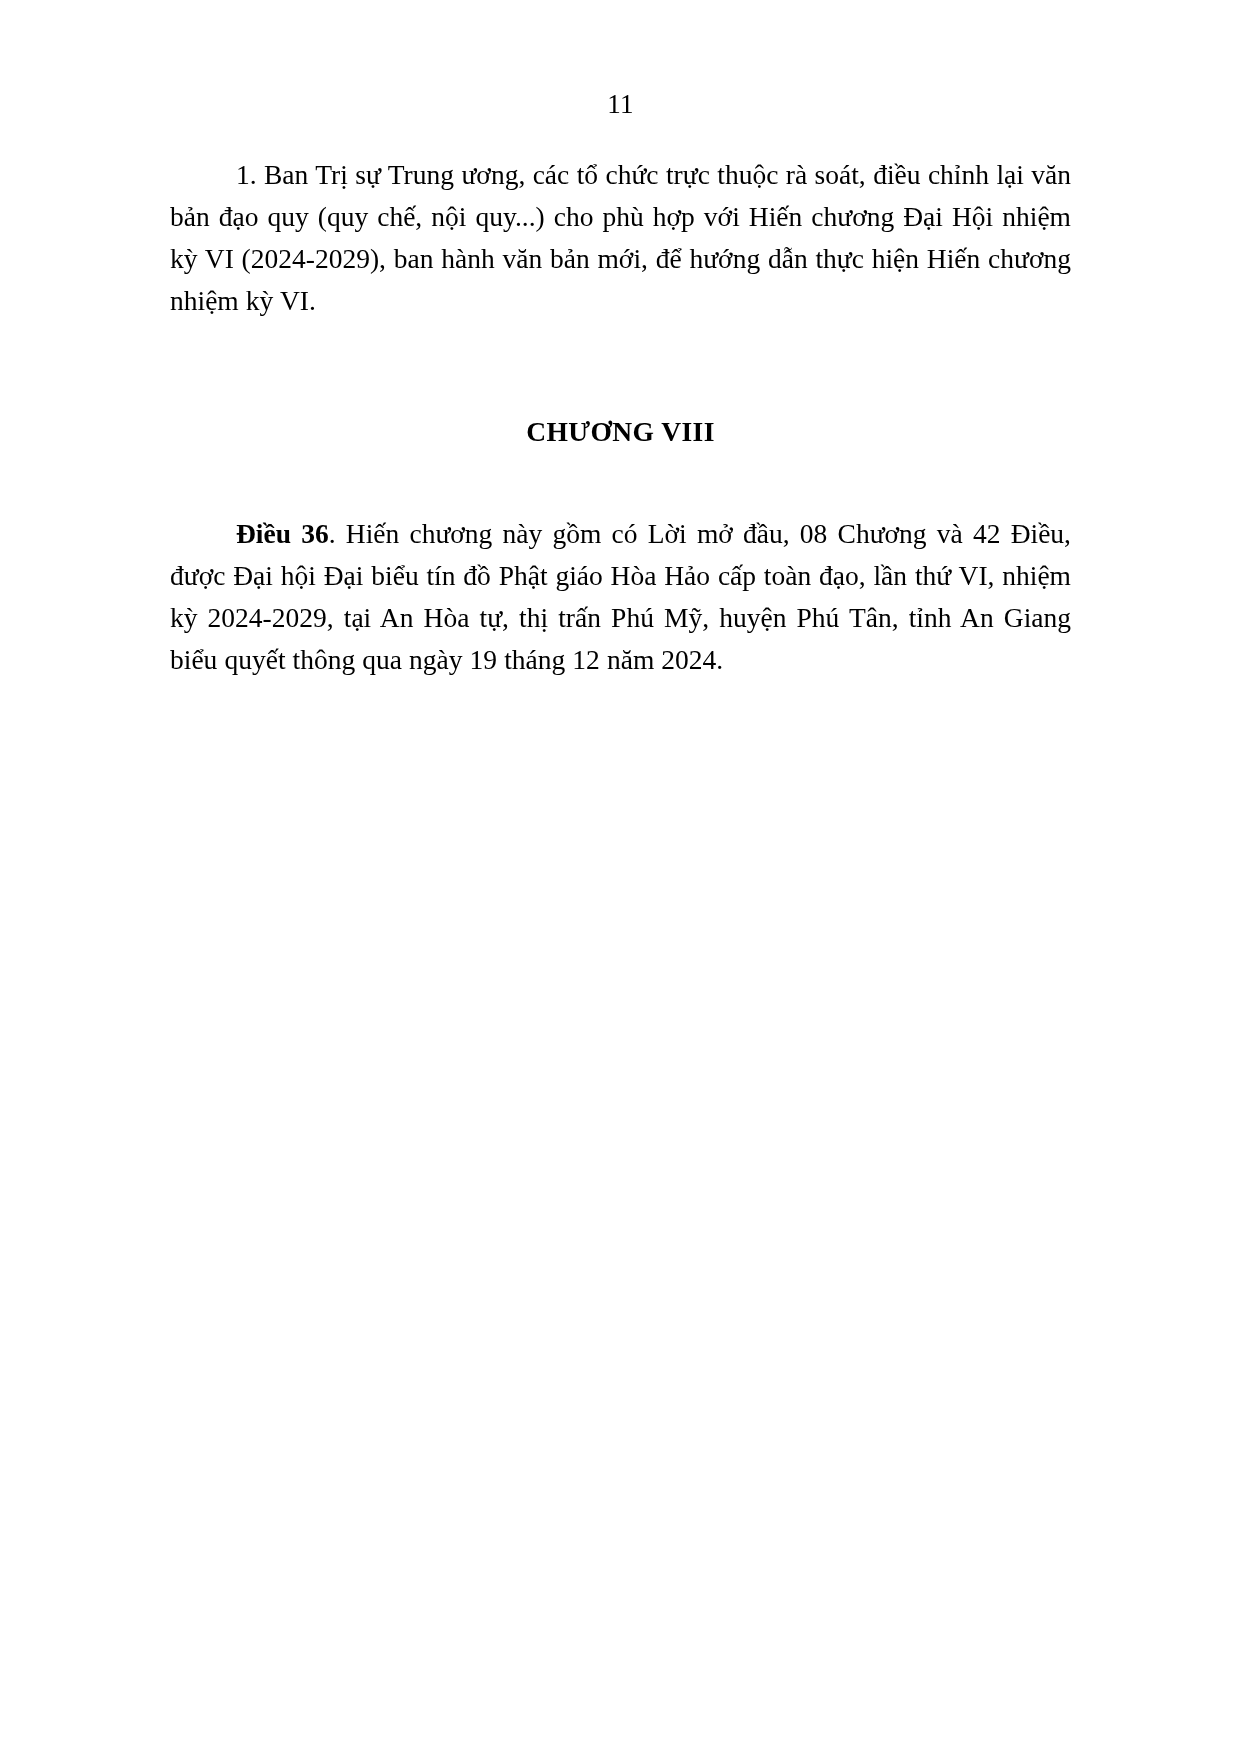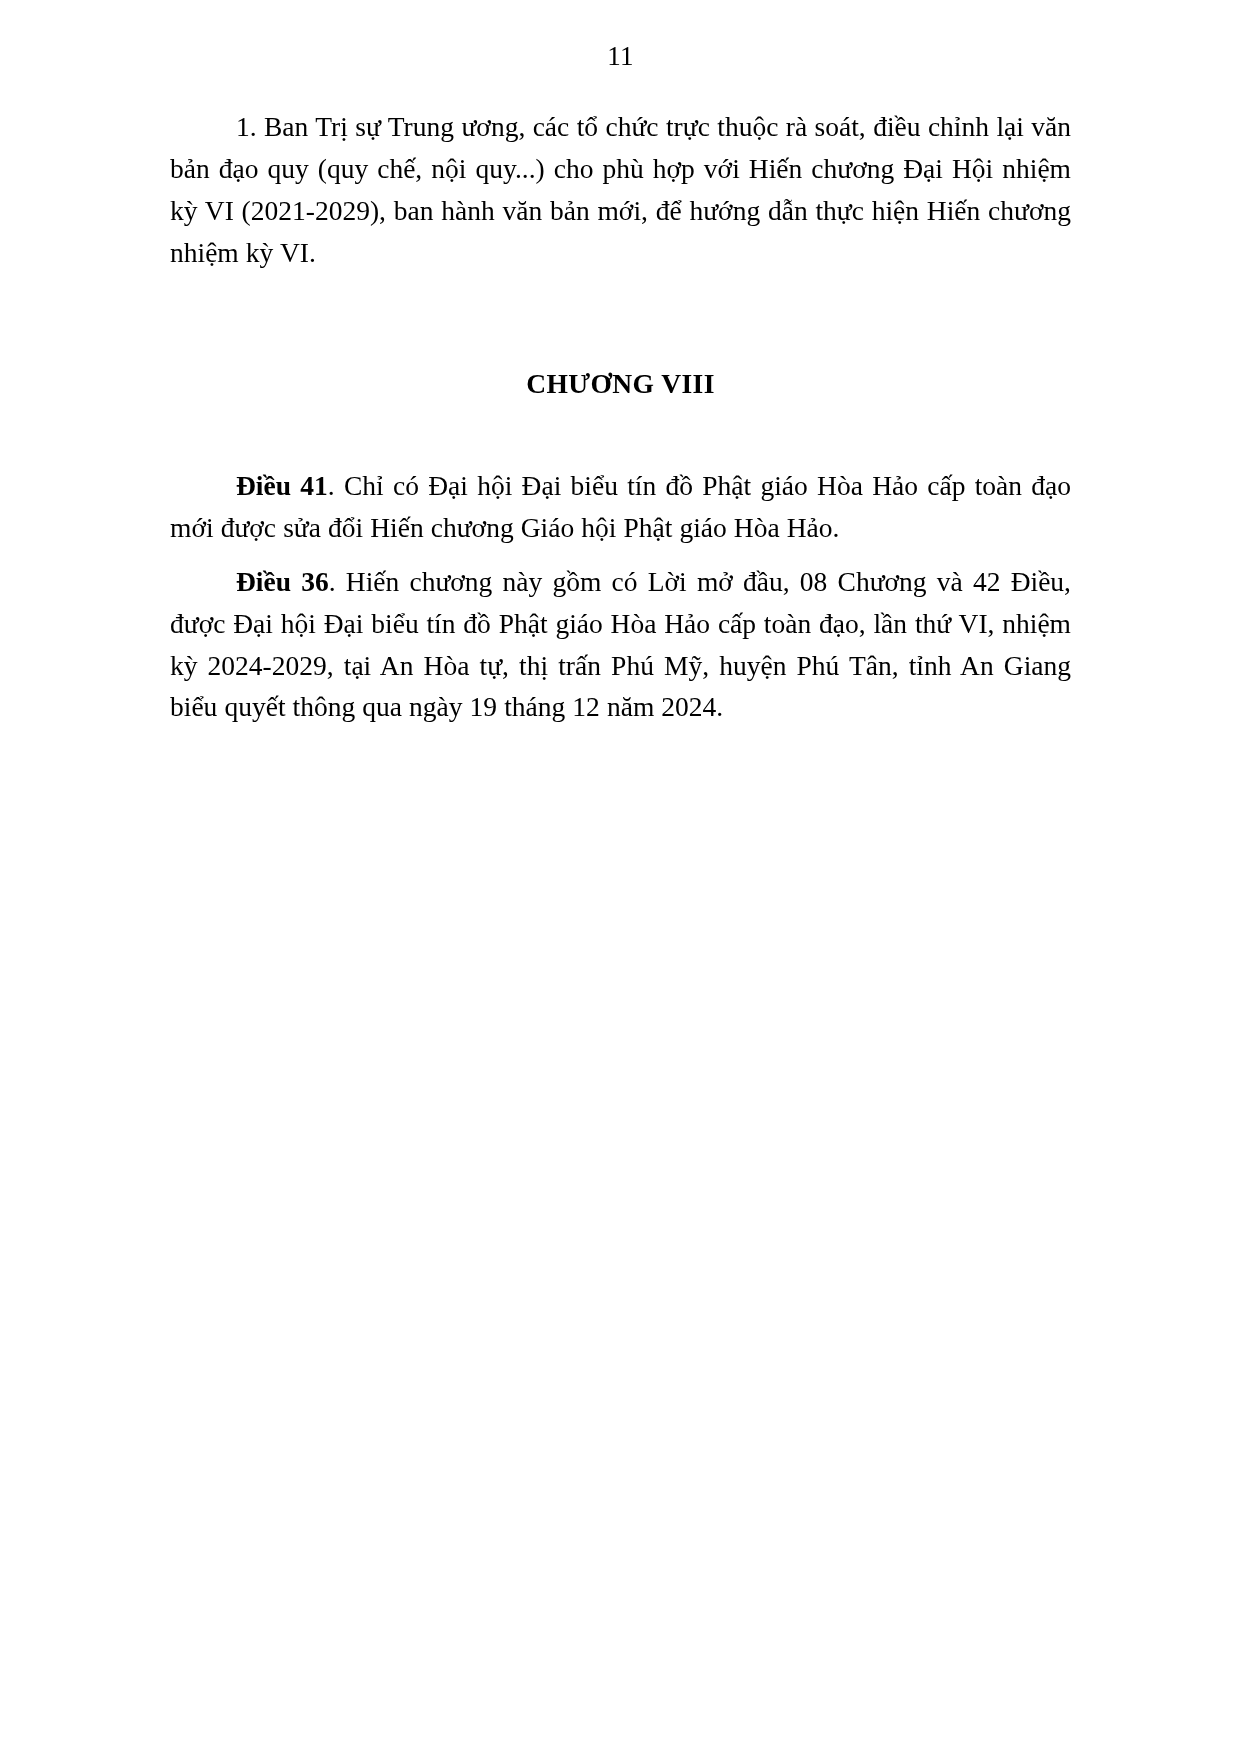--- a/index.html
+++ b/index.html
@@ -13,21 +13,21 @@
     height: 1755px;
     font-family: "Liberation Serif", "DejaVu Serif", serif;
     color: #000000;
     position: relative;
     overflow: hidden;
   }
   .page {
     box-sizing: border-box;
     width: 1241px;
     height: 1755px;
-    padding: 40px 170px 0 170px;
+    padding: 88px 170px 0 170px;
     position: relative;
   }
   .page-number {
     text-align: center;
     font-size: 27px;
     line-height: 1.2;
     margin: 0 0 34px 0;
     letter-spacing: 0.2px;
   }
   .para {
@@ -56,29 +56,26 @@
     font-weight: bold;
   }
 </style>
 </head>
 <body>
 
 <div class="page">
 
   <div class="page-number">11</div>
 
-  <p class="para">1. Ban Trị sự Trung ương, các tổ chức trực thuộc rà soát, điều chỉnh lại văn bản đạo quy (quy chế, nội quy...) cho phù hợp với Hiến chương Đại Hội nhiệm kỳ VI (2021-2029), ban hành văn bản mới, để hướng dẫn thực hiện Hiến chương nhiệm kỳ VI.</p>
+  <p class="para">1. Ban Trị sự Trung ương, các tổ chức trực thuộc rà soát, điều chỉnh lại văn bản đạo quy (quy chế, nội quy...) cho phù hợp với Hiến chương Đại Hội nhiệm kỳ VI (2024-2029), ban hành văn bản mới, để hướng dẫn thực hiện Hiến chương nhiệm kỳ VI.</p>
 
 
   <div class="chapter-block">
     <div class="chapter-title">CHƯƠNG VIII</div>
   </div>
 
-  <p class="para">
-    <span class="article-label">Điều 41</span><span>. Chỉ có Đại hội Đại biểu tín đồ Phật giáo Hòa Hảo cấp toàn đạo mới được sửa đổi Hiến chương Giáo hội Phật giáo Hòa Hảo.</span>
-  </p>
 
   <p class="para">
     <span class="article-label">Điều 36</span><span>. Hiến chương này gồm có Lời mở đầu, 08 Chương và 42 Điều, được Đại hội Đại biểu tín đồ Phật giáo Hòa Hảo cấp toàn đạo, lần thứ VI, nhiệm kỳ 2024-2029, tại An Hòa tự, thị trấn Phú Mỹ, huyện Phú Tân, tỉnh An Giang biểu quyết thông qua ngày 19 tháng 12 năm 2024.</span>
   </p>
 
 
 </div>
 
 </body></html>

